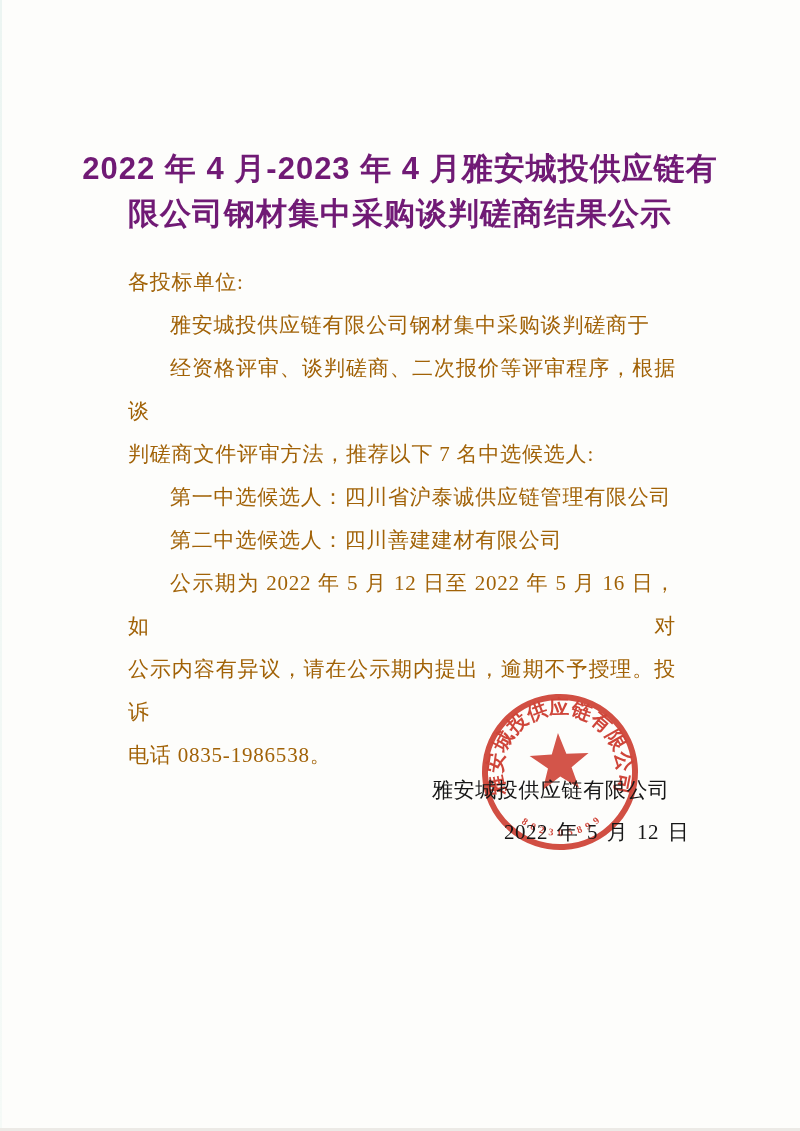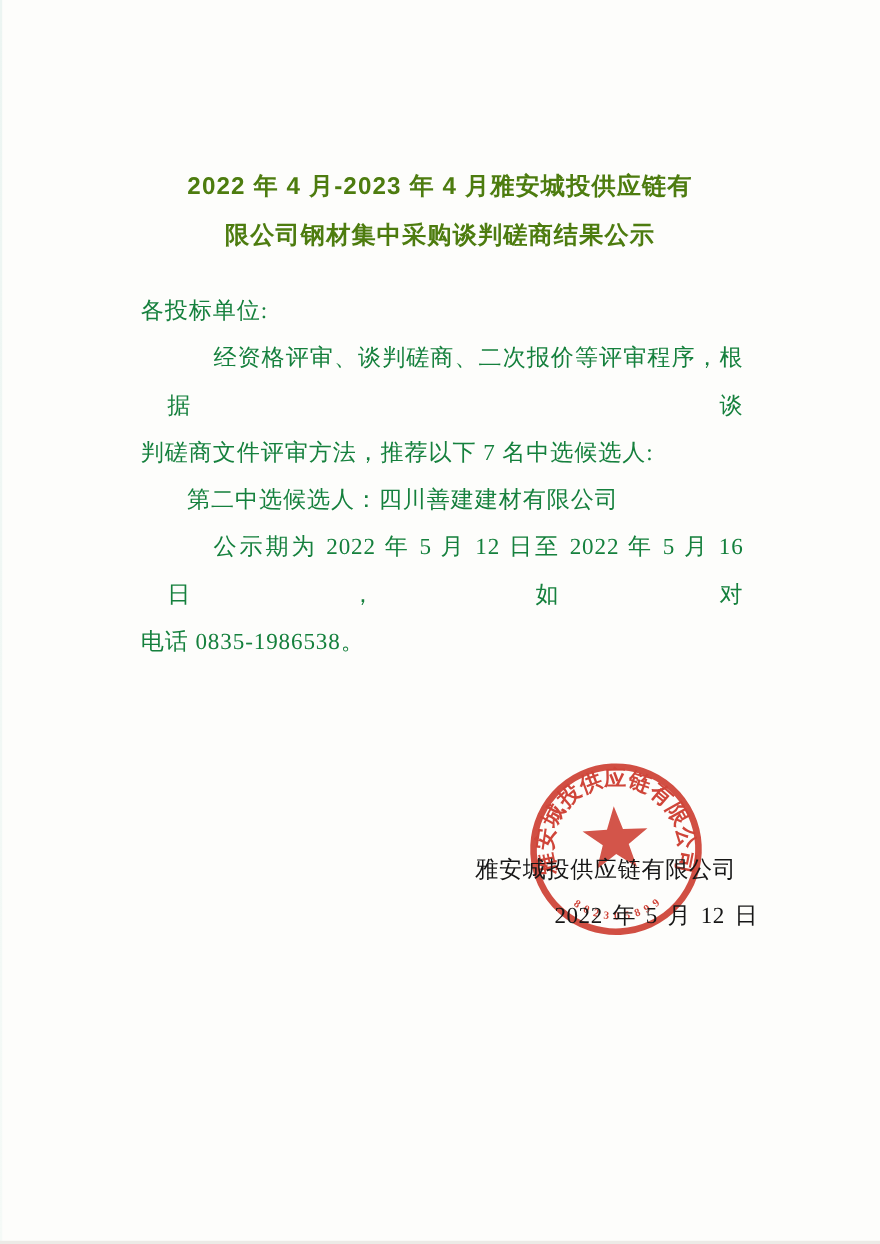--- a/index.html
+++ b/index.html
@@ -9,30 +9,30 @@
     font-family:"Liberation Serif", serif;
     color:#1c1c1c;
   }
   .edge-left{position:absolute;left:0;top:0;width:2px;height:100%;
     background:linear-gradient(#ecf5f2,#f5faf7);}
   .edge-bottom{position:absolute;left:0;bottom:0;width:100%;height:3px;background:#eceae6;}
 
   .title{
     position:absolute;left:60px;right:60px;top:146px;
     font-family:"Liberation Sans", sans-serif;
-    font-size:22px;line-height:45px;font-weight:700;
-    letter-spacing:1px;text-align:center;color:#4d7c0f;margin:0;
+    font-size:31px;line-height:45px;font-weight:700;
+    letter-spacing:1px;text-align:center;color:#701a75;margin:0;
   }
   .body-text{
     position:absolute;left:128px;right:124px;top:261px;
-    font-size:21px;line-height:43px;letter-spacing:0.8px;color:#15803d;
+    font-size:21px;line-height:43px;letter-spacing:0.8px;color:#a16207;
   }
   .bl{white-space:nowrap;}
   .bl.ind{text-indent:42px;}
-  .bl.fill{white-space:normal;text-align:justify;text-align-last:justify;text-justify:inter-character;margin-left:24px;}
+  .bl.fill{white-space:normal;text-align:justify;text-align-last:justify;text-justify:inter-character;}
 
   .sig{position:absolute;font-size:21px;color:#161616;z-index:3;}
   .sig.company{left:432px;top:776px;letter-spacing:0.6px;}
   .sig.date{left:504px;top:818px;word-spacing:3px;letter-spacing:0.5px;}
 
   .seal{
     position:absolute;left:476px;top:688px;width:168px;height:168px;
     mix-blend-mode:multiply;opacity:0.93;z-index:2;
     transform:rotate(-3deg);
   }
@@ -45,24 +45,27 @@
   <div class="edge-left"></div>
   <div class="edge-bottom"></div>
 
   <h1 class="title">
     <div>2022 年 4 月-2023 年 4 月雅安城投供应链有</div>
     <div>限公司钢材集中采购谈判磋商结果公示</div>
   </h1>
 
   <div class="body-text">
     <div class="bl">各投标单位:</div>
+    <div class="bl ind">雅安城投供应链有限公司钢材集中采购谈判磋商于</div>
     <div class="bl ind fill">经资格评审、谈判磋商、二次报价等评审程序，根据谈</div>
     <div class="bl">判磋商文件评审方法，推荐以下 7 名中选候选人:</div>
+    <div class="bl ind">第一中选候选人：四川省沪泰诚供应链管理有限公司</div>
     <div class="bl ind">第二中选候选人：四川善建建材有限公司</div>
     <div class="bl ind fill">公示期为 2022 年 5 月 12 日至 2022 年 5 月 16 日，如对</div>
+    <div class="bl fill">公示内容有异议，请在公示期内提出，逾期不予授理。投诉</div>
     <div class="bl">电话 0835-1986538。</div>
   </div>
 
   <svg class="seal" viewBox="0 0 168 168" style="color: rgb(206, 55, 43);">
     <defs>
       <path id="sealArc" d="M 29.5 103.8 A 58 58 0 1 1 138.5 103.8" fill="none"></path>
       <path id="codeArc" d="M 31.6 120.7 A 64 64 0 0 0 136.4 120.7" fill="none"></path>
     </defs>
     <circle class="seal-ink" cx="84" cy="84" r="75" fill="none" stroke="currentColor" stroke-width="6" opacity="0.95"></circle>
     <polygon class="seal-ink" fill="currentColor" opacity="0.92" points="84,45 91.3,66 113.5,66.4 95.8,79.8 102.2,101.1 84,88.4 65.8,101.1 72.2,79.8 54.5,66.4 76.7,66"></polygon>

